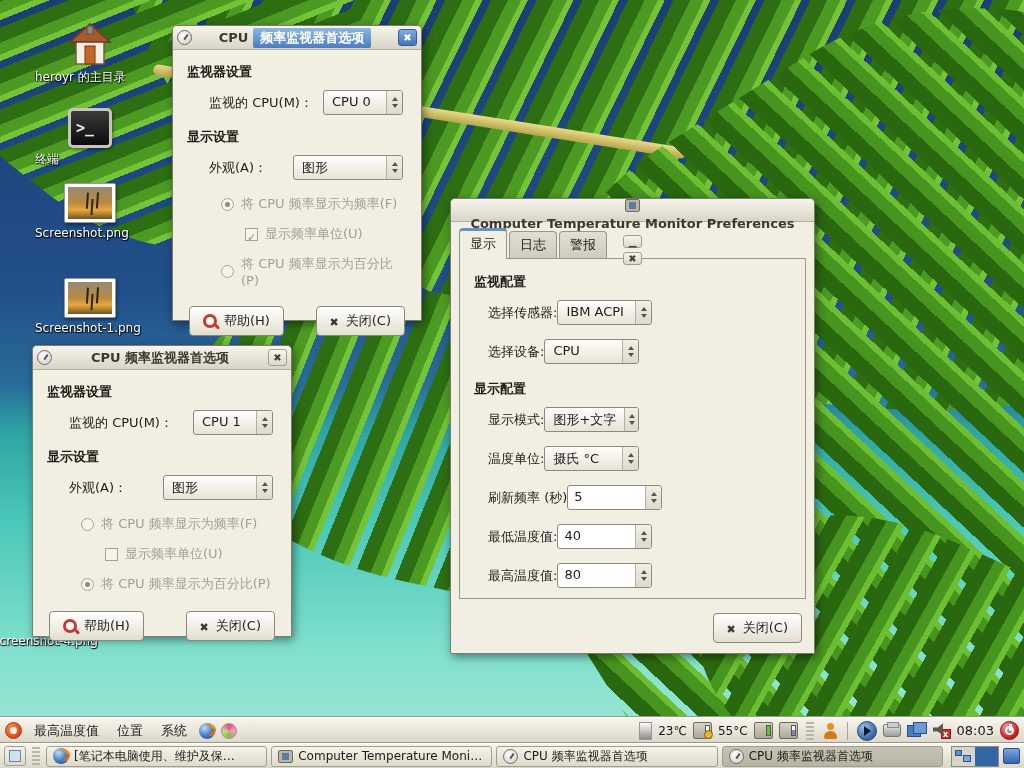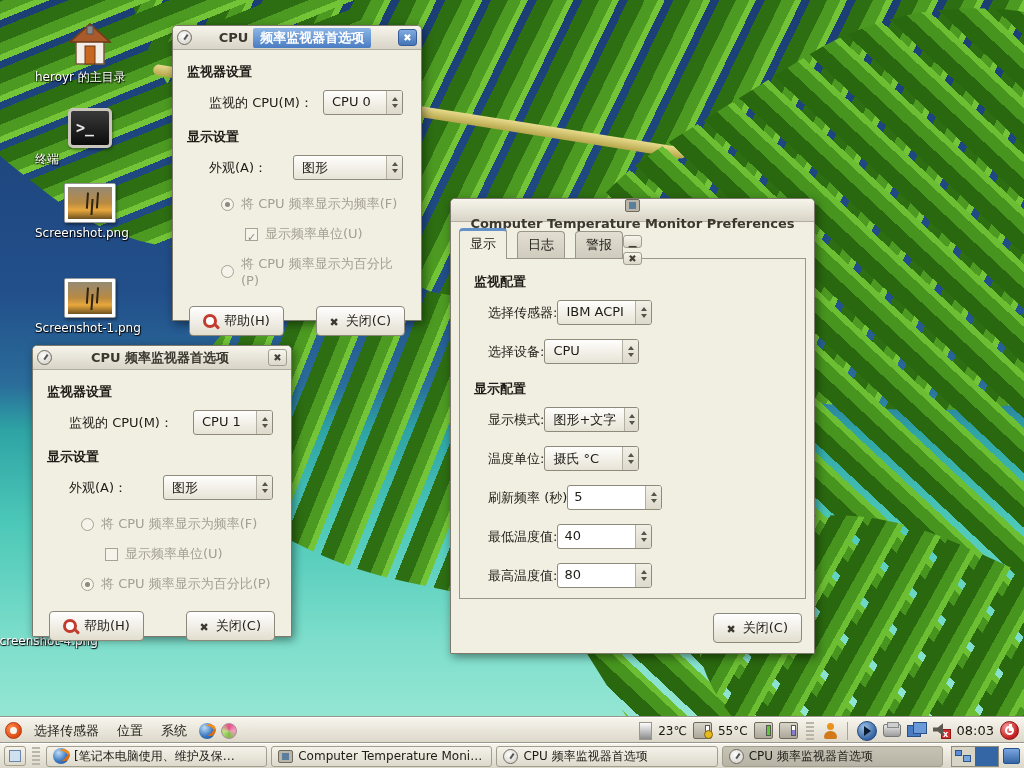--- a/index.html
+++ b/index.html
@@ -68,21 +68,21 @@
   .cbox { width:13px; height:13px; border:1px solid #a6a296; background:#f6f3ea; flex:none; text-align:center; }
   .cbox.checked::after { content:"✓"; font-size:11px; line-height:12px; color:#8d897d; }
   .btnrow { display:flex; justify-content:space-between; padding:4px 2px 0 2px; }
   .btn { display:inline-flex; align-items:center; gap:7px; border:1px solid #8d897a; border-radius:4px;
     background:linear-gradient(#ffffff,#e2decf); padding:5px 13px; font-size:13px; color:#201e18; box-shadow:0 1px 0 rgba(255,255,255,.7) inset; }
   .helpico { width:14px; height:14px; border-radius:50%; border:3.5px solid #c23b2e; background:#fff; position:relative; flex:none; }
   .helpico::after { content:""; position:absolute; left:8px; top:8px; width:6px; height:2.5px; background:#c23b2e; transform:rotate(45deg); border-radius:1px; }
   .xico::before { content:"✖"; font-size:11px; color:#3a382f; }
 
   
-  .tabs { display:flex; gap:10px; padding:6px 8px 0 8px; position:relative; z-index:2; }
+  .tabs { display:flex; gap:2px; padding:6px 8px 0 8px; position:relative; z-index:2; }
   .tab { padding:4px 10px 4px 10px; font-size:13px; border:1px solid #9a9689; border-bottom:none; border-radius:4px 4px 0 0;
     background:linear-gradient(#e2deD1,#cfcbbd); margin-top:3px; }
   .tab.active { background:#f1eee2; border-top:3px solid #6591c9; padding-top:4px; margin-top:0; position:relative; }
   .tab.active::after { content:""; position:absolute; left:0; right:0; bottom:-1px; height:2px; background:#f1eee2; }
   .tabframe { border:1px solid #9a9689; margin:0 8px; background:#f1eee2; padding:10px 14px 0 14px; }
   .tframe-row { display:flex; align-items:center; justify-content:flex-start; margin:0 2px 14px 14px; }
   .tframe-row .ctrl { width:95px; }
   .dialogfoot { display:flex; justify-content:flex-end; padding:14px 12px 12px 12px; }
 
   
@@ -391,21 +391,21 @@
     <div class="dialogfoot">
       <span class="btn">
         <span class="xico"></span>
         <span>关闭(C)</span>
       </span>
     </div>
   </div>
 
   <div class="panel panel-top">
     <span class="ubuntu"></span>
-    <span class="menuitem">选择传感器</span>
+    <span class="menuitem">最高温度值</span>
     <span class="menuitem">位置</span>
     <span class="menuitem">系统</span>
     <span class="ff"></span>
     <span class="swirl"></span>
     <span class="spacer"></span>
     <span class="miniapplet"></span>
     <span class="ptext">23℃</span>
     <span class="chip thermo">
         <span class="bar"></span>
       </span>

